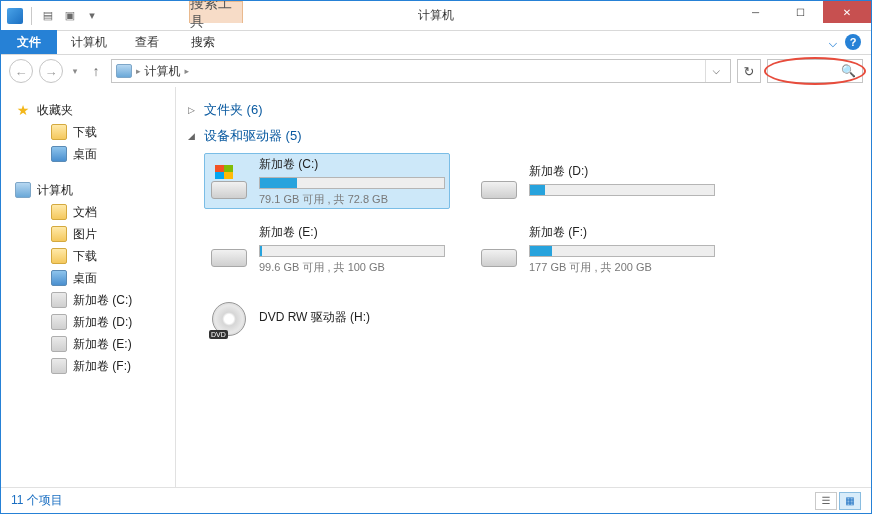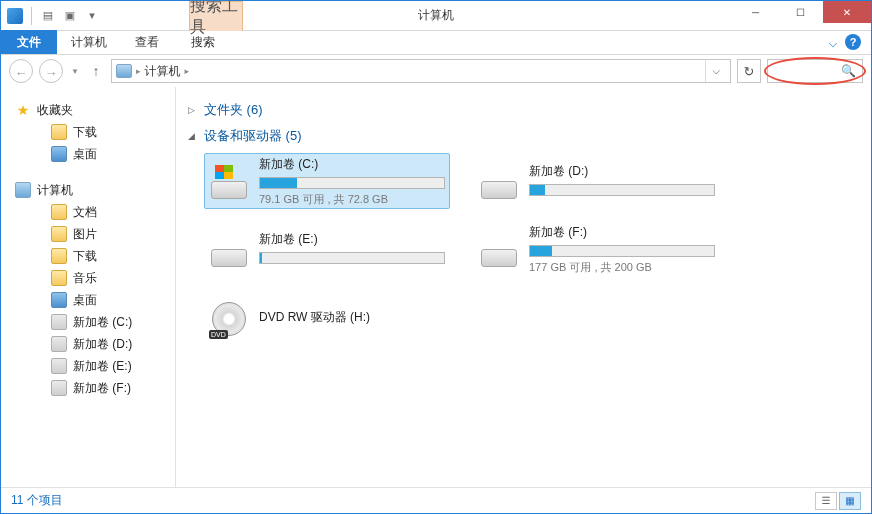--- a/index.html
+++ b/index.html
@@ -4,21 +4,21 @@
 <style>
 * { margin: 0; padding: 0; box-sizing: border-box; font-family: "Microsoft YaHei", "Segoe UI", sans-serif; }
 body { width: 872px; height: 514px; background: #fff; overflow: hidden; border: 1px solid #2681d6; position: relative; }
 
 
 .title-bar { height: 30px; display: flex; align-items: center; background: linear-gradient(#fff,#fff); border-bottom: 1px solid #d9d9d9; position: relative; }
 .qat { display: flex; align-items: center; gap: 6px; padding-left: 6px; }
 .qat .appicon { width: 16px; height: 16px; background: linear-gradient(135deg,#4aa3e8,#1b6fc2); border-radius: 2px; }
 .qat .sep { width: 1px; height: 18px; background: #c9c9c9; margin: 0 2px; }
 .qat .tool { width: 16px; height: 16px; display: flex; align-items: center; justify-content: center; color: #6a6a6a; font-size: 11px; }
-.search-tools { position: absolute; left: 188px; top: 0; height: 30px; width: 54px; background: #f7dcc7; border: 1px solid #e9b98e; border-bottom: none; display: flex; align-items: center; justify-content: center; font-size: 16px; color: #555; }
+.search-tools { position: absolute; left: 188px; top: 0; height: 22px; width: 54px; background: #f7dcc7; border: 1px solid #e9b98e; border-bottom: none; display: flex; align-items: center; justify-content: center; font-size: 14px; color: #555; }
 .title-text { position: absolute; left: 50%; transform: translateX(-50%); font-size: 12px; color: #333; }
 .win-controls { position: absolute; right: 0; top: 0; display: flex; height: 22px; }
 .win-controls div { width: 45px; display: flex; align-items: center; justify-content: center; color: #333; font-size: 10px; }
 .win-controls .close { background: #c75050; color: #fff; width: 48px; }
 
 
 .ribbon { height: 24px; display: flex; align-items: flex-end; border-bottom: 1px solid #d9d9d9; position: relative; }
 .ribbon .file-tab { background: #2681d6; color: #fff; height: 24px; padding: 0 16px; display: flex; align-items: center; font-size: 12px; font-weight: bold; }
 .ribbon .tab { height: 24px; padding: 0 14px; display: flex; align-items: center; font-size: 12px; color: #333; }
 .ribbon .tab.search { margin-left: 4px; }
@@ -159,24 +159,20 @@
         </div>
       <div class="side-item sub">
           <span class="ic ic-folder"></span>
           <span>图片</span>
         </div>
       <div class="side-item sub">
           <span class="ic ic-folder"></span>
           <span>下载</span>
         </div>
       <div class="side-item sub">
-          <span class="ic ic-folder"></span>
-          <span>音乐</span>
-        </div>
-      <div class="side-item sub">
           <span class="ic ic-desktop"></span>
           <span>桌面</span>
         </div>
       <div class="side-item sub">
           <span class="ic ic-drive"></span>
           <span>新加卷 (C:)</span>
         </div>
       <div class="side-item sub">
           <span class="ic ic-drive"></span>
           <span>新加卷 (D:)</span>
@@ -236,20 +232,21 @@
         <div class="drive">
     <div class="drive-icon ">
 
       <div class="disk"></div>
     </div>
     <div class="drive-info">
       <div class="drive-title">新加卷 (E:)</div>
       <div class="drive-bar">
               <div class="fill" style="width:1%"></div>
             </div>
+      <div class="drive-stats">99.6 GB 可用 , 共 100 GB</div>
     </div>
         </div>
         <div class="drive">
     <div class="drive-icon ">
 
       <div class="disk"></div>
     </div>
     <div class="drive-info">
       <div class="drive-title">新加卷 (F:)</div>
       <div class="drive-bar">

